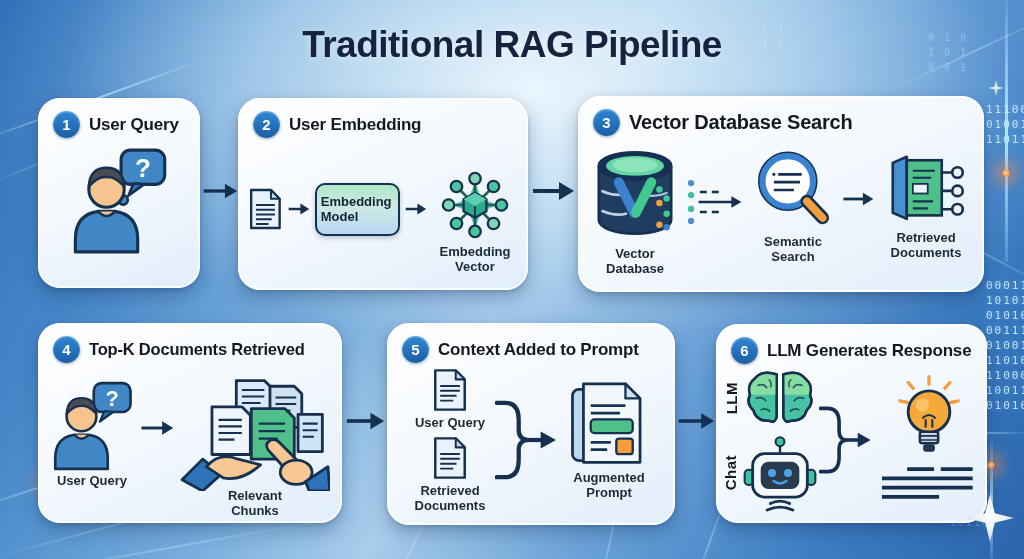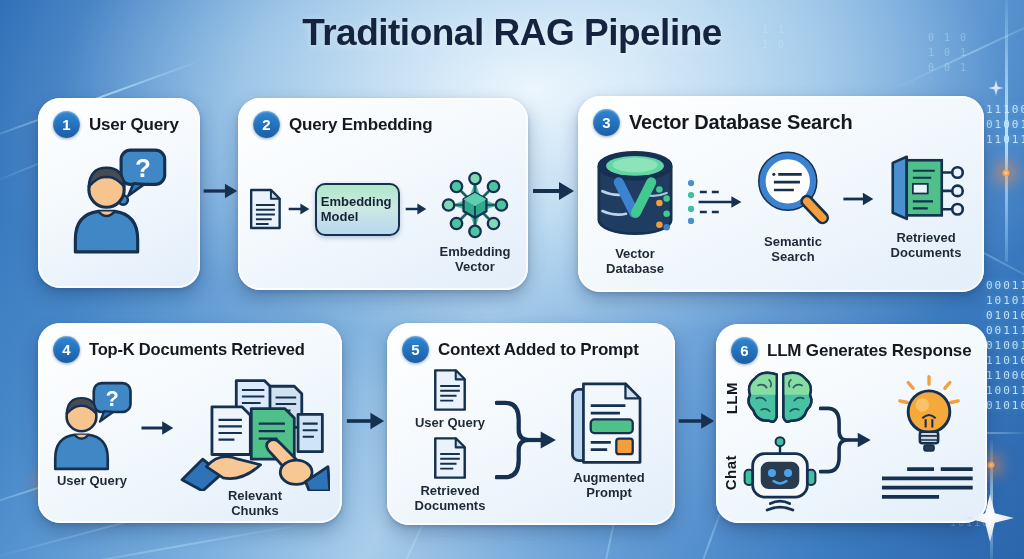--- a/index.html
+++ b/index.html
@@ -21,21 +21,21 @@
     background:radial-gradient(circle, #ffd9a0 0%, #ff9a4d 40%, rgba(255,120,60,0) 70%);
     box-shadow:0 0 14px 6px rgba(255,140,70,0.55); }
   .binary { position:absolute; font-family:"DejaVu Sans Mono", monospace; font-size:11px; line-height:15px;
     color:rgba(205,238,255,0.9); white-space:pre-line; letter-spacing:2px; text-shadow:0 0 6px rgba(120,200,255,0.6); }
   .binary.faint { opacity:.38; font-size:10px; }
   .sparkle { position:absolute; background:radial-gradient(circle at 50% 45%, #ffffff 0%, #e8eef4 45%, #aebecb 100%);
     clip-path:polygon(50% 0%, 60% 40%, 100% 50%, 60% 60%, 50% 100%, 40% 60%, 0% 50%, 40% 40%); }
 
   
   .title {
-    position:absolute; top:12px; left:0; width:100%; text-align:center;
+    position:absolute; top:24px; left:0; width:100%; text-align:center;
     font-size:37px; font-weight:800; color:#16233f; letter-spacing:-0.5px;
     text-shadow:0 2px 8px rgba(255,255,255,0.45);
   }
 
   
   .card {
     position:absolute; border-radius:22px;
     background:linear-gradient(155deg, #ffffff 0%, #f4f9fd 45%, #e2eefa 100%);
     box-shadow:0 8px 18px rgba(15,45,90,0.30), 0 2px 4px rgba(15,45,90,0.18), inset 0 0 0 2px rgba(255,255,255,0.8);
   }
@@ -126,21 +126,21 @@
         <path d="M19,37 Q20,19 36,19 Q52,19 53,37 Q44,27 36,28 Q28,27 19,37 Z" fill="#474c54" stroke="#16304f" stroke-width="2.5" stroke-linejoin="round"></path>
         <path d="M6,100 L6,88 Q6,64 28,61 L44,61 Q66,64 66,88 L66,100 Z" fill="#3f87c5" stroke="#16304f" stroke-width="3" stroke-linejoin="round"></path>
         <path d="M28,61 Q36,70 44,61" fill="#f7c490" stroke="#16304f" stroke-width="2.5"></path>
       </svg>
     </div>
   </div>
 
   <div class="card card-2" style="left:238px; top:98px; width:290px; height:192px;">
     <div class="card-head">
       <div class="badge">2</div>
-      <div class="head-title">Query Embedding</div>
+      <div class="head-title">User Embedding</div>
     </div>
     <div class="row" style="gap:5px; padding:0 10px; margin-top:14px;">
       <svg width="38" height="50" viewBox="0 0 44 54">
         <path d="M4,3 L29,3 L40,14 L40,51 L4,51 Z" fill="#eaf3fb" stroke="#16304f" stroke-width="3" stroke-linejoin="round"></path>
         <path d="M29,3 L29,14 L40,14 Z" fill="#c7dcf0" stroke="#16304f" stroke-width="2.5" stroke-linejoin="round"></path>
         <path d="M10,22 H34 M10,28 H34 M10,34 H34 M10,40 H30 M10,46 H26" stroke="#16304f" stroke-width="2.4"></path>
       </svg>
       <svg width="24" height="20" viewBox="0 0 32 22">
         <path d="M1,11 H20" stroke="#16304f" stroke-width="3.6"></path>
         <path d="M18,3 L31,11 L18,19 Z" fill="#16304f"></path>

